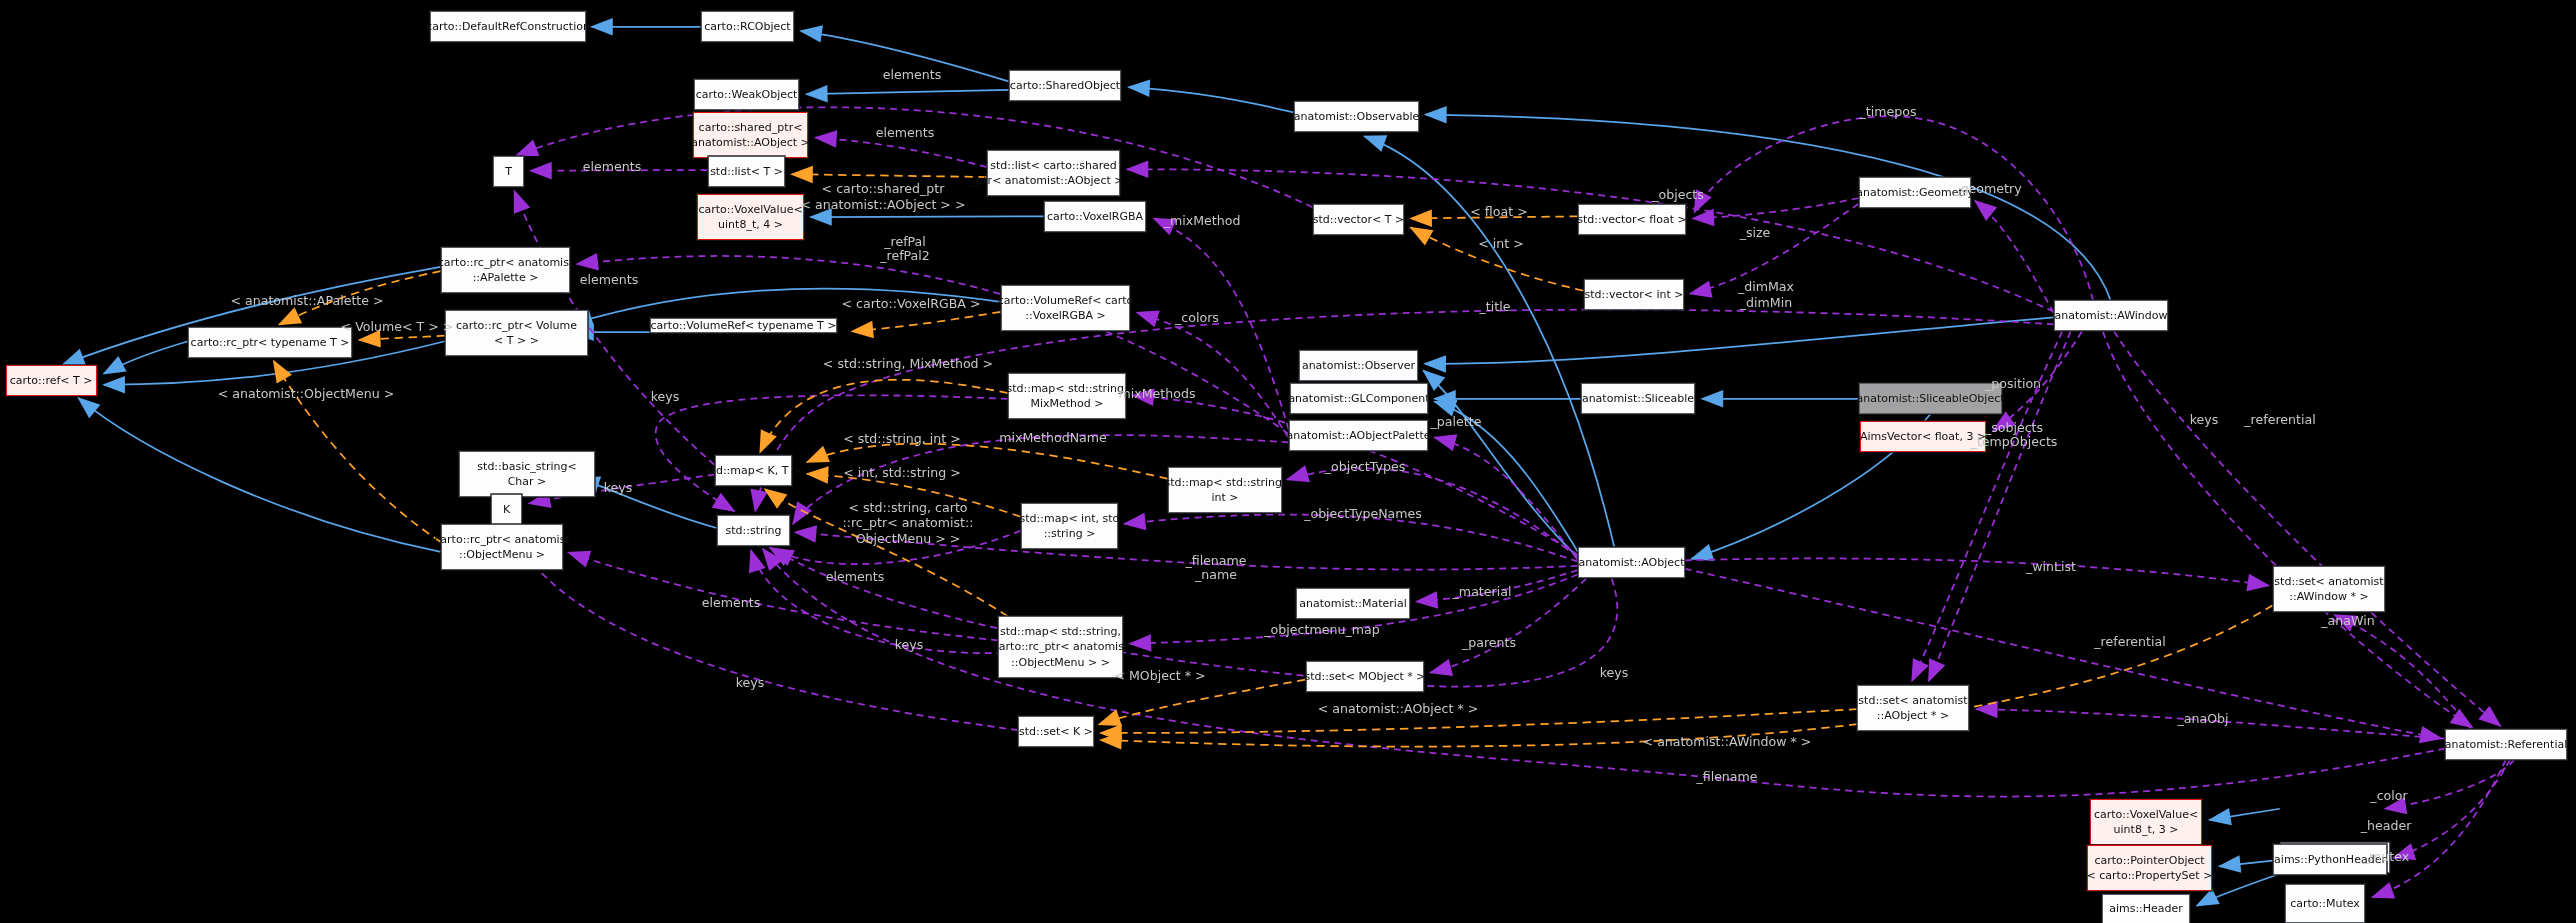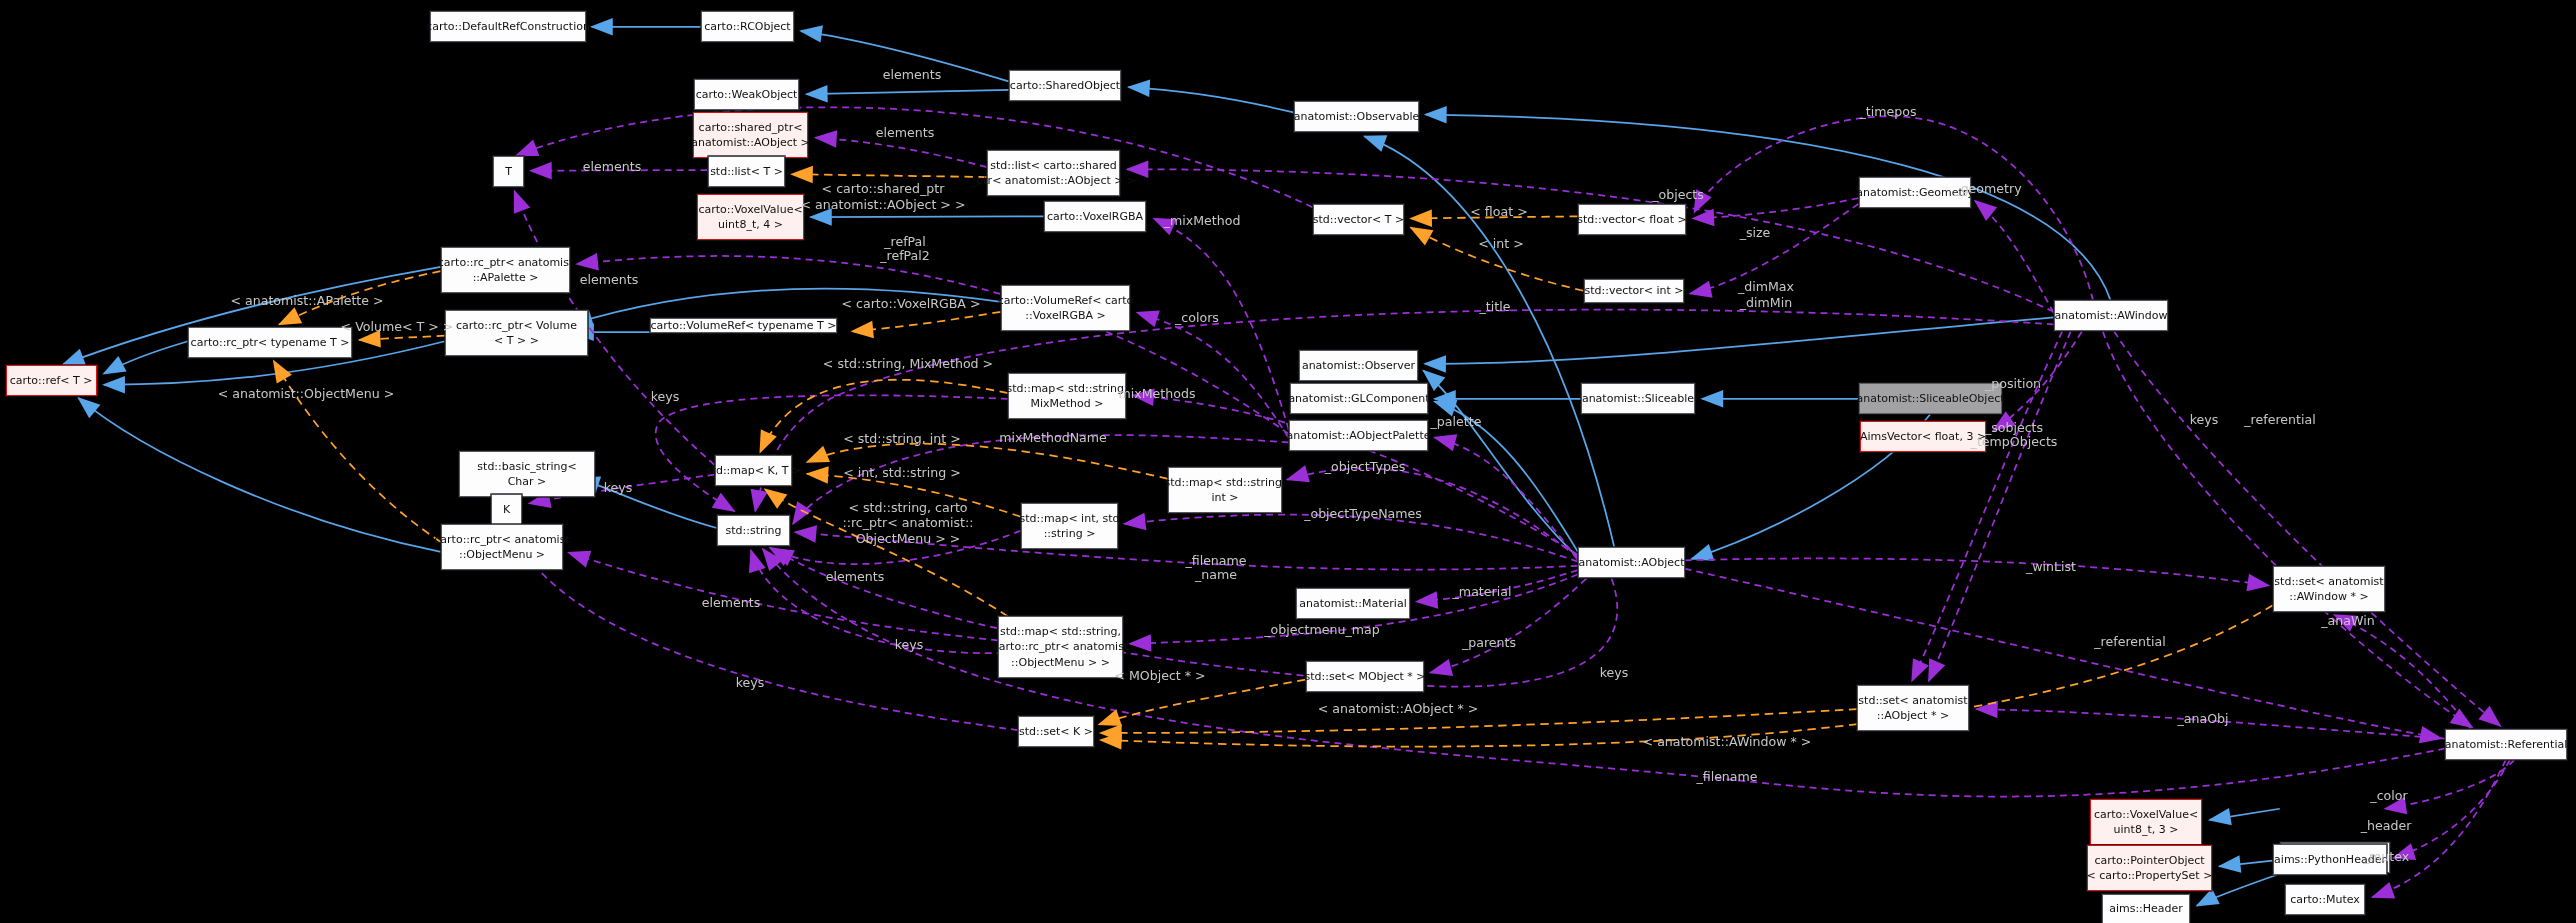--- a/index.html
+++ b/index.html
@@ -132,21 +132,21 @@
     </div>
 <div class="node" style="left:1294px;top:101px;width:125px;height:31px">
       <div>anatomist::Observable</div>
     </div>
 <div class="node" style="left:1313px;top:204px;width:91px;height:31px">
       <div>std::vector&lt; T &gt;</div>
     </div>
 <div class="node" style="left:1578px;top:204px;width:108px;height:31px">
       <div>std::vector&lt; float &gt;</div>
     </div>
-<div class="node" style="left:1584px;top:279px;width:100px;height:24px">
+<div class="node" style="left:1584px;top:279px;width:100px;height:31px">
       <div>std::vector&lt; int &gt;</div>
     </div>
 <div class="node" style="left:1859px;top:177px;width:112px;height:31px">
       <div>anatomist::Geometry</div>
     </div>
 <div class="node" style="left:2054px;top:300px;width:114px;height:31px">
       <div>anatomist::AWindow</div>
     </div>
 <div class="node" style="left:493px;top:156px;width:31px;height:31px">
       <div>T</div>
@@ -275,21 +275,21 @@
 <div class="node" style="left:2273px;top:844px;width:114px;height:31px">
       <div>aims::PythonHeader</div>
     </div>
 <div class="node red" style="left:2087px;top:845px;width:125px;height:46px">
       <div>carto::PointerObject</div>
       <div>&lt; carto::PropertySet &gt;</div>
     </div>
 <div class="node" style="left:2102px;top:894px;width:88px;height:29.5px">
       <div>aims::Header</div>
     </div>
-<div class="node" style="left:2285px;top:884px;width:80px;height:31px">
+<div class="node" style="left:2285px;top:884px;width:80px;height:39px">
       <div>carto::Mutex</div>
     </div>
 
 <div class="el" style="left:612px;top:166px">elements</div>
 <div class="el" style="left:912px;top:74px">elements</div>
 <div class="el" style="left:609px;top:279px">elements</div>
 <div class="el" style="left:905px;top:132px">elements</div>
 <div class="el" style="left:1678px;top:194px">_objects</div>
 <div class="el" style="left:1888px;top:111px">_timepos</div>
 <div class="el" style="left:1755px;top:232px">_size</div>

